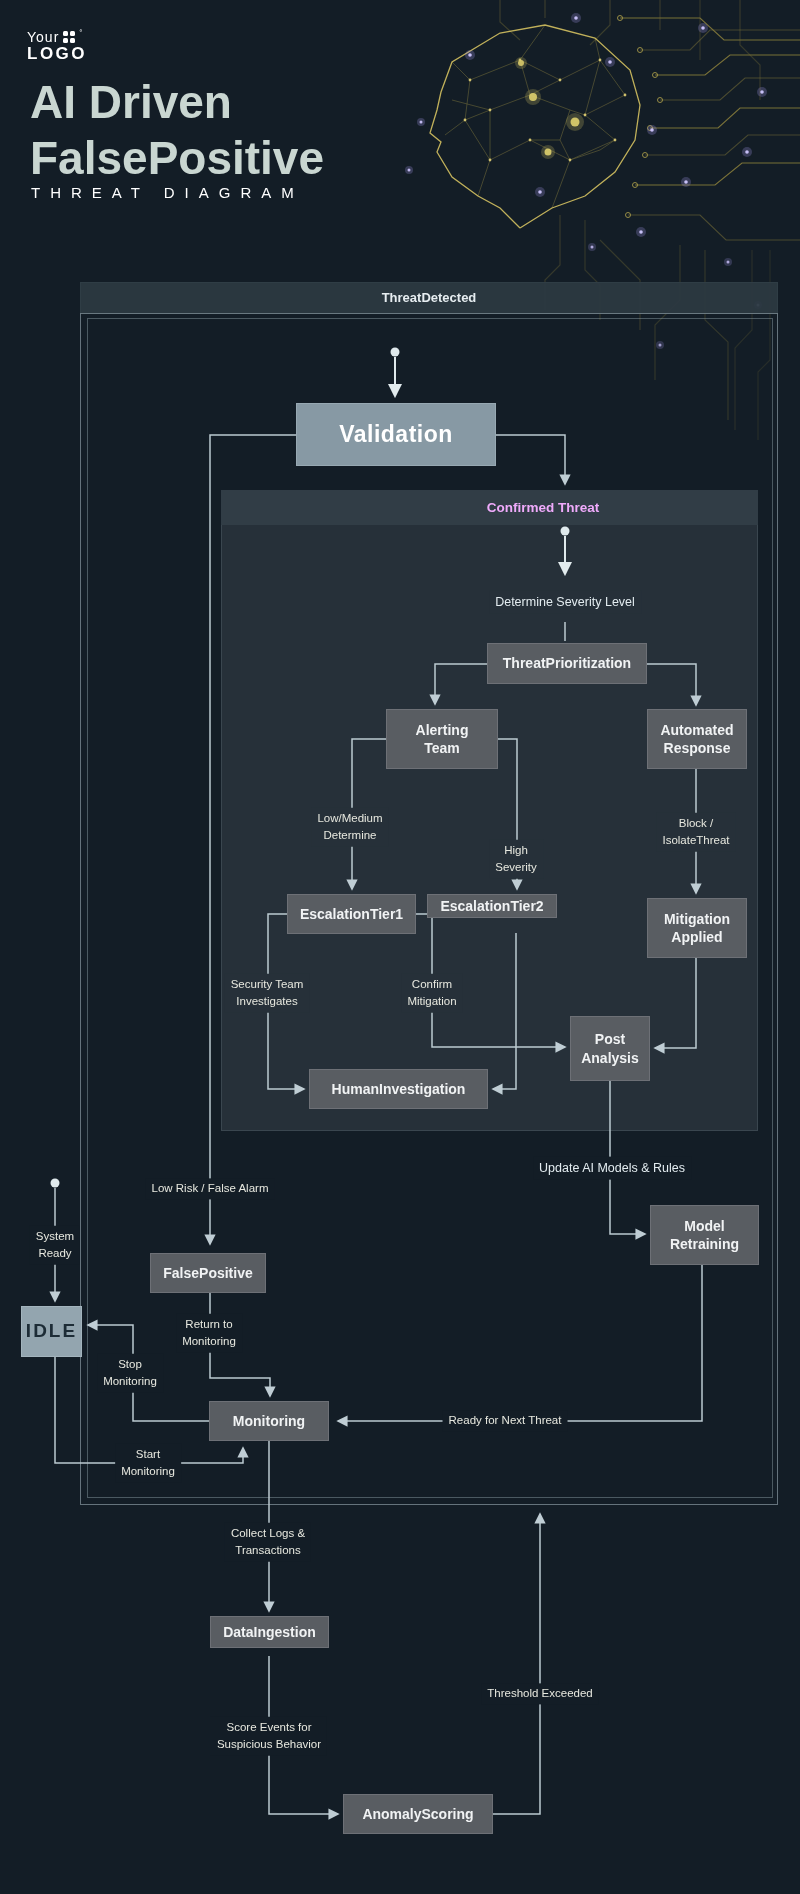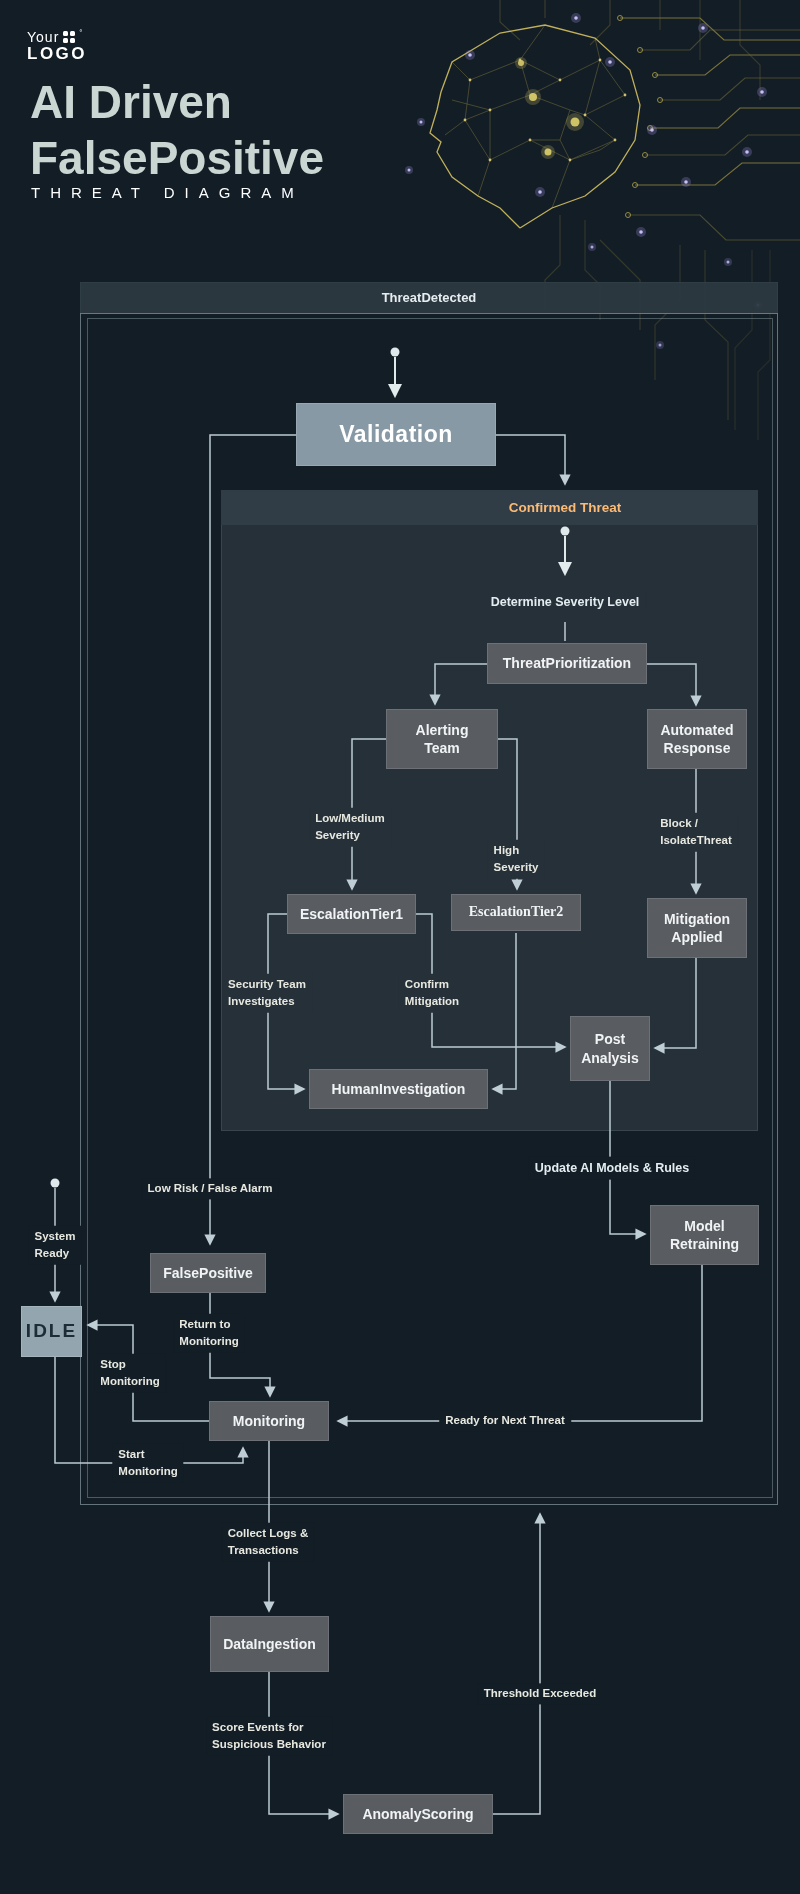--- a/index.html
+++ b/index.html
@@ -15,31 +15,31 @@
   .big-title{left:30px;top:74px;z-index:4;color:#c9d6d1;font-weight:700;font-size:46px;line-height:56px;letter-spacing:0;}
   .subtitle{left:31px;top:184px;z-index:4;color:#ffffff;font-size:15px;font-weight:500;letter-spacing:10px;}
   
   .outer-box{left:80px;top:282px;width:698px;height:1223px;border:1px solid rgba(169,186,194,.55);z-index:1;box-sizing:border-box;}
   .outer-titlebar{left:80px;top:282px;width:698px;height:32px;background:rgba(44,57,66,.93);
       border-bottom:1px solid rgba(169,186,194,.5);z-index:1;box-sizing:border-box;
       color:#e6edf0;font-size:13px;font-weight:600;text-align:center;line-height:32px;}
   .inner-box{left:87px;top:318px;width:686px;height:1180px;border:1px solid rgba(169,186,194,.38);z-index:1;box-sizing:border-box;}
   .panel{left:221px;top:490px;width:537px;height:641px;background:#263039;border:1px solid rgba(130,150,160,.22);z-index:1;box-sizing:border-box;}
   .panel-titlebar{left:221px;top:490px;width:537px;height:35px;background:#313d46;z-index:1;box-sizing:border-box;}
-  .panel-title{left:465px;top:490px;width:200px;height:35px;line-height:35px;text-align:center;
-      color:#fdba74;font-size:13.5px;font-weight:600;z-index:3;}
+  .panel-title{left:443px;top:490px;width:200px;height:35px;line-height:35px;text-align:center;
+      color:#f0abfc;font-size:13.5px;font-weight:600;z-index:3;}
   
   .node{display:flex;align-items:center;justify-content:center;text-align:center;
       background:#595d62;border:1px solid #6d7076;color:#f1f3f4;font-size:14px;font-weight:600;
       white-space:pre-line;line-height:1.3;z-index:3;box-sizing:border-box;}
   .node.hl{background:#8799a4;border:1px solid #97a8b2;color:#ffffff;font-weight:700;font-size:23px;letter-spacing:.5px;}
   .node.idle{background:#93a5af;border:1px solid #a3b4bd;color:#1d2c36;font-weight:700;font-size:19px;letter-spacing:2px;}
   
-  .elabel{transform:translate(-50%,-50%);background:#131d26;color:#e7e8df;font-size:11.5px;font-weight:700;
-      text-align:left;white-space:pre-line;line-height:1.5;padding:2px 6px;z-index:3;}
+  .elabel{transform:translate(-50%,-50%);background:#131d26;color:#e7e8df;font-size:11.5px;font-weight:400;
+      text-align:center;white-space:pre-line;line-height:1.5;padding:2px 6px;z-index:3;}
   .elabel.pnl{background:#263039;}
   .elabel.lg{font-size:12.5px;color:#e3ecf0;}
   svg{display:block;}
   .decor{z-index:0;}
   .edges{z-index:2;pointer-events:none;}
 </style>
 </head>
 <body>
 
 <div class="page">
@@ -209,37 +209,37 @@
     </g>
   </svg>
 
   <div class="abs node hl" style="left:296px;top:403px;width:200px;height:63px;">Validation</div>
   <div class="abs node" style="left:487px;top:643px;width:160px;height:41px;">ThreatPrioritization</div>
   <div class="abs node" style="left:386px;top:709px;width:112px;height:60px;">Alerting
 Team</div>
   <div class="abs node" style="left:647px;top:709px;width:100px;height:60px;">Automated
 Response</div>
   <div class="abs node" style="left:287px;top:894px;width:129px;height:40px;">EscalationTier1</div>
-  <div class="abs node" style="left:451px;top:894px;width:130px;height:37px;font-family:Liberation Serif, serif;">EscalationTier2</div>
+  <div class="abs node" style="left:427px;top:894px;width:130px;height:24px;">EscalationTier2</div>
   <div class="abs node" style="left:647px;top:898px;width:100px;height:60px;">Mitigation
 Applied</div>
   <div class="abs node" style="left:309px;top:1069px;width:179px;height:40px;">HumanInvestigation</div>
   <div class="abs node" style="left:570px;top:1016px;width:80px;height:65px;">Post
 Analysis</div>
   <div class="abs node" style="left:150px;top:1253px;width:116px;height:40px;">FalsePositive</div>
   <div class="abs node" style="left:650px;top:1205px;width:109px;height:60px;">Model
 Retraining</div>
   <div class="abs node idle" style="left:21px;top:1306px;width:61px;height:51px;">IDLE</div>
   <div class="abs node" style="left:209px;top:1401px;width:120px;height:40px;">Monitoring</div>
-  <div class="abs node" style="left:210px;top:1616px;width:119px;height:56px;">DataIngestion</div>
+  <div class="abs node" style="left:210px;top:1616px;width:119px;height:32px;">DataIngestion</div>
   <div class="abs node" style="left:343px;top:1794px;width:150px;height:40px;">AnomalyScoring</div>
 
   <div class="abs elabel pnl lg" style="left:565px;top:602px;">Determine Severity Level</div>
   <div class="abs elabel pnl" style="left:350px;top:827px;">Low/Medium
-Severity</div>
+Determine</div>
   <div class="abs elabel pnl" style="left:516px;top:859px;">High
 Severity</div>
   <div class="abs elabel pnl" style="left:696px;top:832px;">Block /
 IsolateThreat</div>
   <div class="abs elabel pnl" style="left:267px;top:993px;">Security Team
 Investigates</div>
   <div class="abs elabel pnl" style="left:432px;top:993px;">Confirm
 Mitigation</div>
   <div class="abs elabel lg" style="left:612px;top:1168px;">Update AI Models &amp; Rules</div>
   <div class="abs elabel" style="left:210px;top:1189px;">Low Risk / False Alarm</div>

